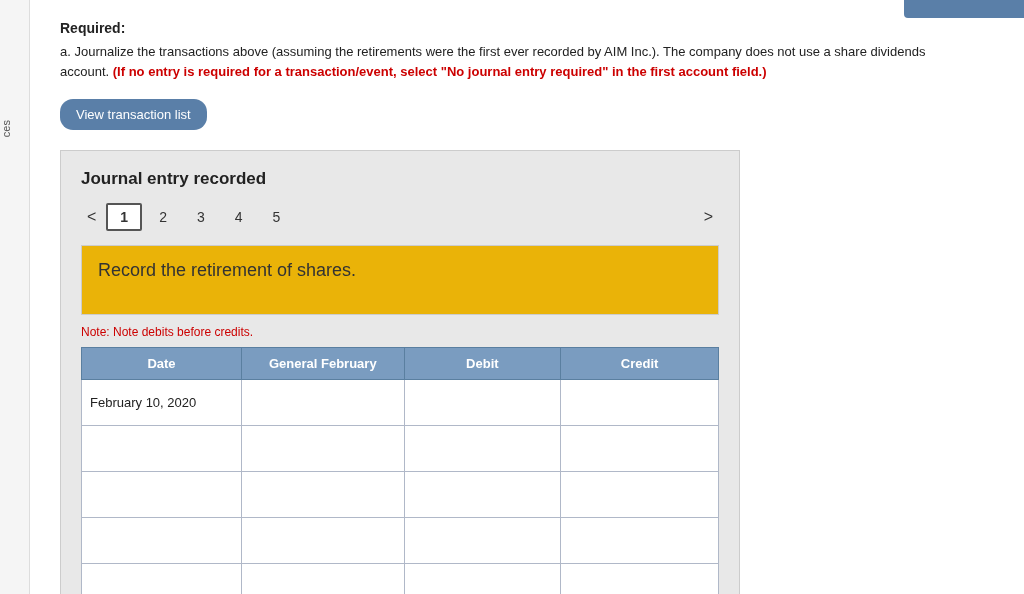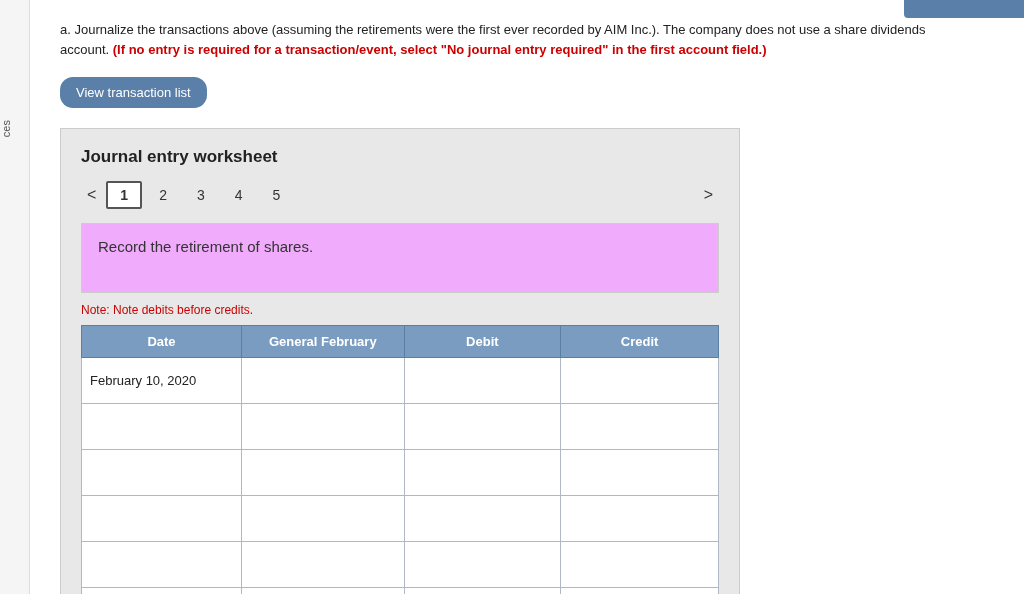--- a/index.html
+++ b/index.html
@@ -136,25 +136,25 @@
       border: 1px solid transparent;
       background: transparent;
     }
 
     .tab-spacer {
       flex: 1;
     }
 
     
     .instruction-box {
-      background: #f0abfc;
+      background: #eab308;
       border: 1px solid #ccc;
       padding: 14px 16px;
       margin-bottom: 10px;
-      font-size: 15px;
+      font-size: 18px;
       color: #333;
       min-height: 70px;
     }
 
     .note-text {
       font-size: 12px;
       color: #cc0000;
       margin-bottom: 8px;
     }
 
@@ -232,32 +232,33 @@
 
   <div class="top-right-area"></div>
 
   <div class="sidebar-strip">
     <span class="sidebar-label">ces</span>
   </div>
 
   <div class="main-content">
 
     <div class="required-section">
+      <div class="required-title">Required:</div>
       <div class="required-body">
         <span>a. Journalize the transactions above (assuming the retirements were the first ever recorded by AIM Inc.). The company does not use a share dividends account.</span>
         <span class="highlight">(If no entry is required for a transaction/event, select "No journal entry required" in the first account field.)</span>
       </div>
     </div>
 
     <div class="view-transaction-btn">
       <button class="btn-blue">View transaction list</button>
     </div>
 
     <div class="worksheet-container">
-      <div class="worksheet-title">Journal entry worksheet</div>
+      <div class="worksheet-title">Journal entry recorded</div>
 
       <div class="tabs-row">
         <button class="tab-nav-btn">&lt;</button>
         <div class="tab-item active">1</div>
         <div class="tab-item">2</div>
         <div class="tab-item">3</div>
         <div class="tab-item">4</div>
         <div class="tab-item">5</div>
         <div class="tab-spacer"></div>
         <button class="tab-nav-btn">&gt;</button>

